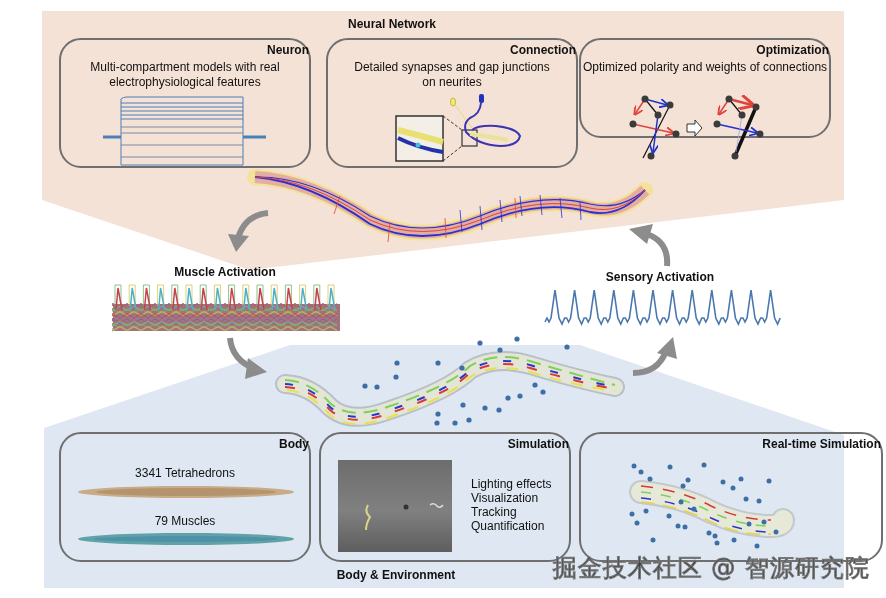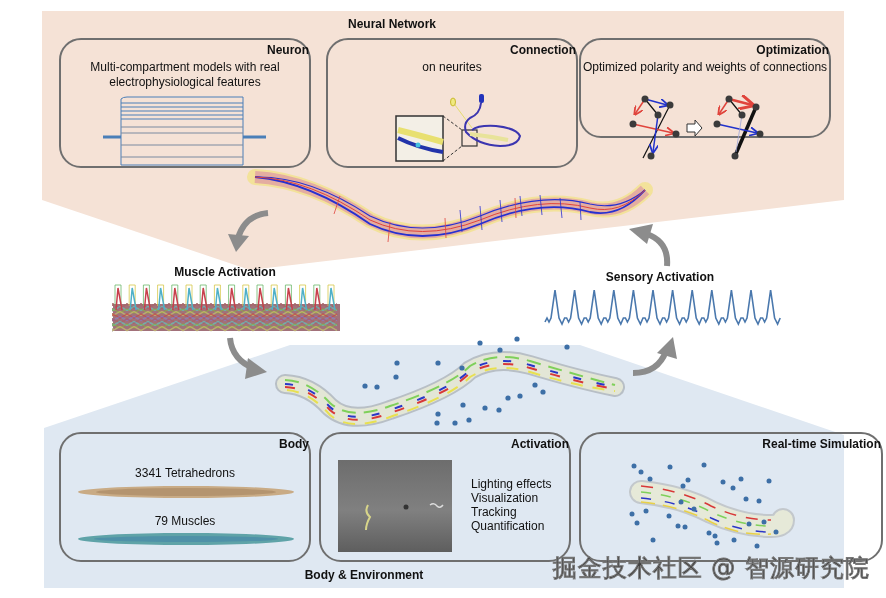--- a/index.html
+++ b/index.html
@@ -47,20 +47,21 @@
       <path d="M20,50 L142,50" stroke="#7a8aa0"></path>
       <path d="M20,32 L142,32" stroke="#7a8aa0"></path>
       <path d="M20,38 L142,38" stroke="#7a8aa0"></path>
     </g>
   </svg>
 </div>
 
 <div class="panel" style="left:326px; top:38px; width:252px; height:130px;">
   <div class="ptitle" style="top:3px;">Connection</div>
   <div class="pdesc" style="top:20px;">
+    <div>Detailed synapses and gap junctions</div>
     <div>on neurites</div>
   </div>
   <svg class="abs" style="left:60px; top:50px;" width="150" height="75">
     <rect x="8" y="26" width="47" height="45" fill="#f3efe6" stroke="#333" stroke-width="1.5"></rect>
     <path d="M10,40 Q30,45 55,52" stroke="#e8e070" stroke-width="6" fill="none"></path>
     <path d="M10,48 Q30,58 55,62" stroke="#2233aa" stroke-width="4" fill="none"></path>
     <circle cx="30" cy="55" r="2.5" fill="#45c0e0"></circle>
     <line x1="55" y1="26" x2="74" y2="40" stroke="#333" stroke-dasharray="3,2"></line>
     <line x1="55" y1="71" x2="74" y2="56" stroke="#333" stroke-dasharray="3,2"></line>
     <rect x="74" y="40" width="15" height="16" fill="none" stroke="#333" stroke-width="1.2"></rect>
@@ -280,21 +281,21 @@
     <ellipse cx="110" cy="8" rx="90" ry="4" fill="#a78560" opacity="0.6"></ellipse>
   </svg>
   <div class="pdesc" style="top:80px;">79 Muscles</div>
   <svg class="abs" style="left:15px; top:97px;" width="220" height="16">
     <ellipse cx="110" cy="8" rx="108" ry="6" fill="#5fa3a8"></ellipse>
     <ellipse cx="110" cy="8" rx="92" ry="3" fill="#3f7fa8" opacity="0.5"></ellipse>
   </svg>
 </div>
 
 <div class="panel" style="left:319px; top:432px; width:252px; height:130px;">
-  <div class="ptitle" style="top:3px;">Activation</div>
+  <div class="ptitle" style="top:3px;">Simulation</div>
   <div class="abs" style="left:17px; top:26px; width:114px; height:92px; background:linear-gradient(180deg,#6d6d6d 0%,#808080 55%,#5e5e5e 100%);">
     <svg width="114" height="92">
       <path d="M30,45 Q26,52 32,57 Q28,64 28,70" stroke="#d8d58a" stroke-width="2" fill="none"></path>
       <circle cx="68" cy="47" r="2.5" fill="#333"></circle>
       <path d="M92,45 Q96,42 99,46 Q102,49 105,45" stroke="#ddd" stroke-width="1.5" fill="none"></path>
     </svg>
   </div>
   <div class="env-list" style="left:150px; top:43px;">
     <div>Lighting effects</div>
     <div>Visualization</div>
@@ -338,15 +339,15 @@
       <circle cx="88" cy="79" r="2.5" fill="#3d6fa6"></circle>
       <circle cx="96" cy="89" r="2.5" fill="#3d6fa6"></circle>
       <circle cx="94" cy="82" r="2.5" fill="#3d6fa6"></circle>
       <circle cx="113" cy="86" r="2.5" fill="#3d6fa6"></circle>
       <circle cx="128" cy="70" r="2.5" fill="#3d6fa6"></circle>
       <circle cx="136" cy="92" r="2.5" fill="#3d6fa6"></circle>
       <circle cx="155" cy="78" r="2.5" fill="#3d6fa6"></circle>
     </svg>
 </div>
 
-<div class="section-title" style="left:0; width:728px; top:568px;">Body &amp; Environment</div>
+<div class="section-title" style="left:0; width:728px; top:568px;padding-left:32px;">Body &amp; Environment</div>
 
 <div class="watermark">掘金技术社区 @ 智源研究院</div>
 
 </body></html>

